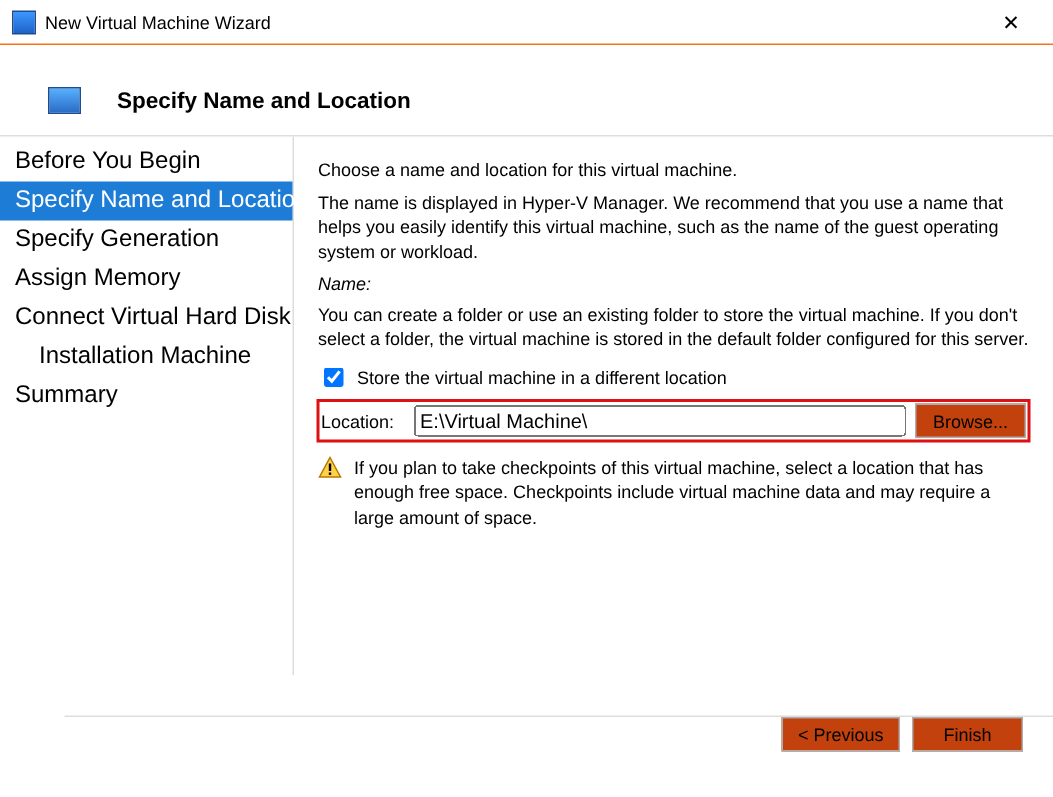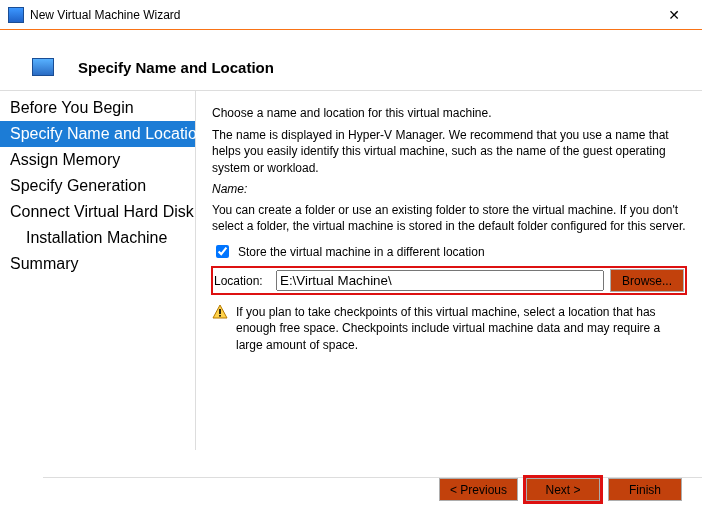--- a/index.html
+++ b/index.html
@@ -137,22 +137,22 @@
 
 <div class="header">
   <div class="hicon"></div>
   <h1>Specify Name and Location</h1>
 </div>
 
 <div class="body">
   <div class="sidebar">
     <div class="step">Before You Begin</div>
     <div class="step sel">Specify Name and Location</div>
+    <div class="step">Specify Generation</div>
     <div class="step">Assign Memory</div>
-    <div class="step">Specify Generation</div>
     <div class="step">Connect Virtual Hard Disk</div>
     <div class="step sub">Installation Machine</div>
     <div class="step">Summary</div>
   </div>
 
   <div class="main">
     <p>Choose a name and location for this virtual machine.</p>
     <p>The name is displayed in Hyper-V Manager. We recommend that you use a name that helps you easily identify this virtual machine, such as the name of the guest operating system or workload.</p>
 
     <div class="row">
@@ -180,15 +180,14 @@
             <rect x="7.2" y="11" width="1.6" height="1.6" fill="#000"></rect>
           </svg>
       </div>
       <div style="line-height:1.35;">If you plan to take checkpoints of this virtual machine, select a location that has enough free space. Checkpoints include virtual machine data and may require a large amount of space.</div>
     </div>
   </div>
 </div>
 
 <div class="footer">
   <button class="btn">&lt; Previous</button>
-  <button class="btn hl-red-thick">Next &gt;</button>
   <button class="btn">Finish</button>
 </div>
 
 </body></html>

